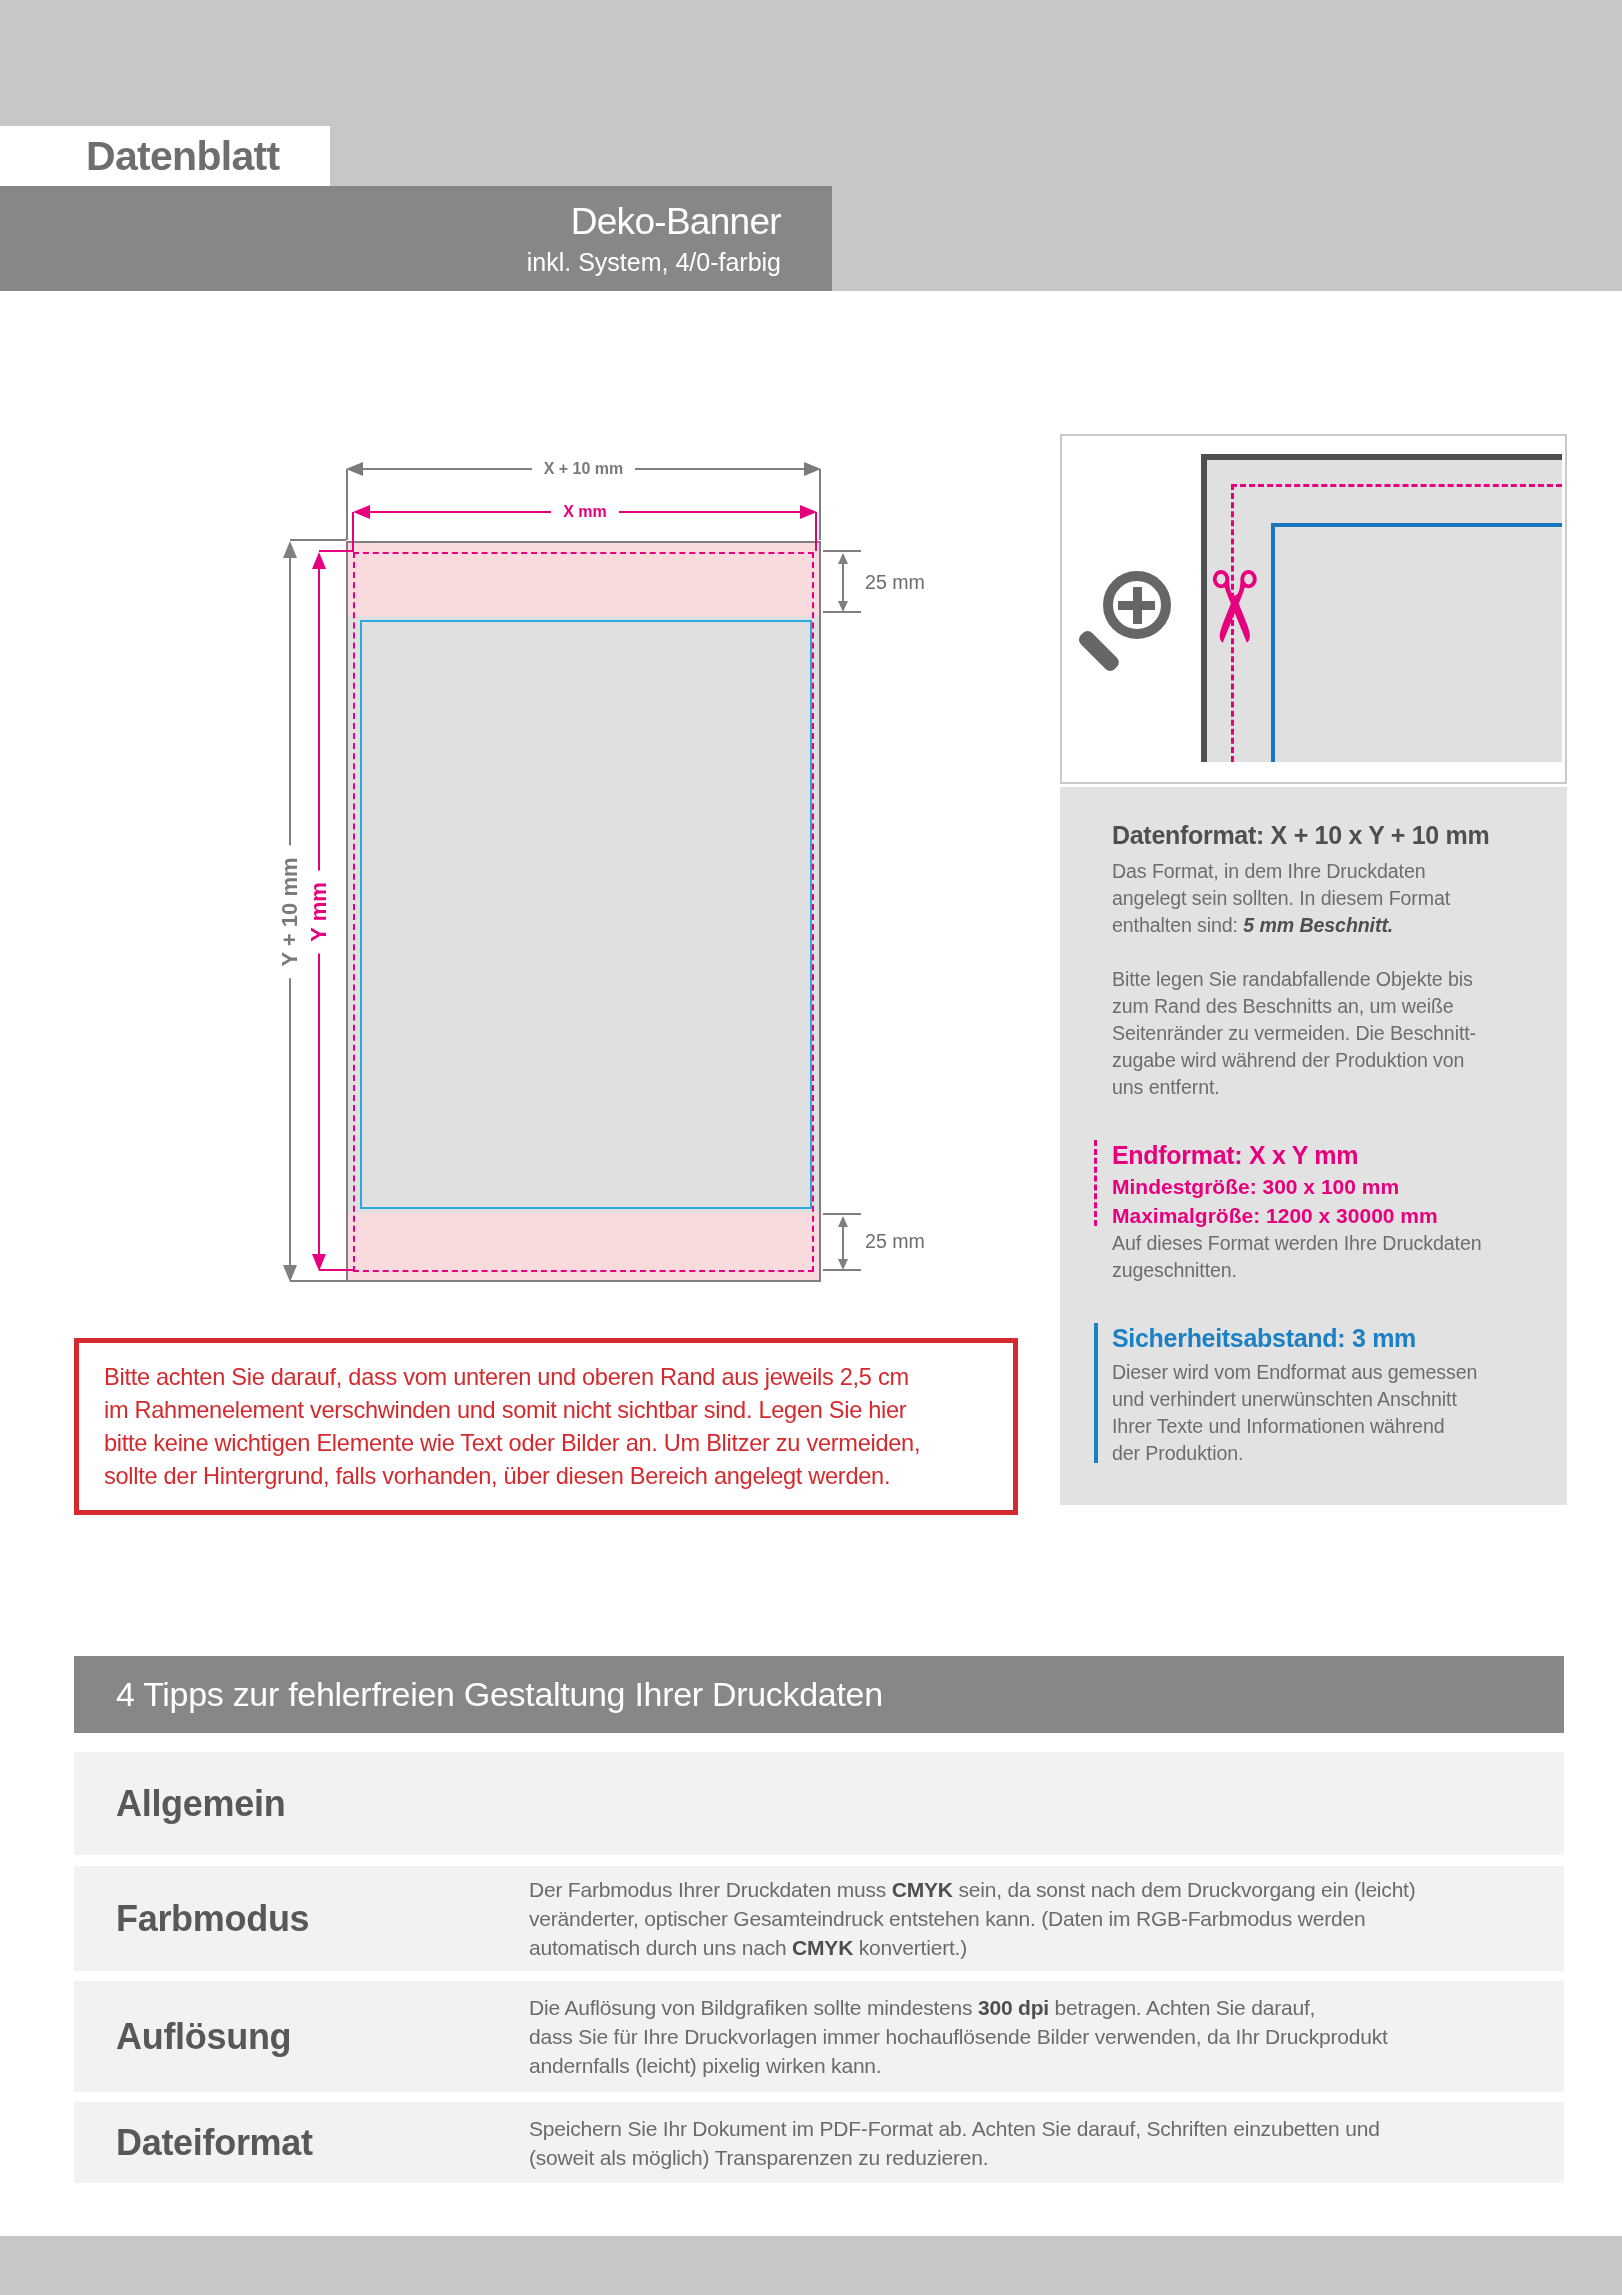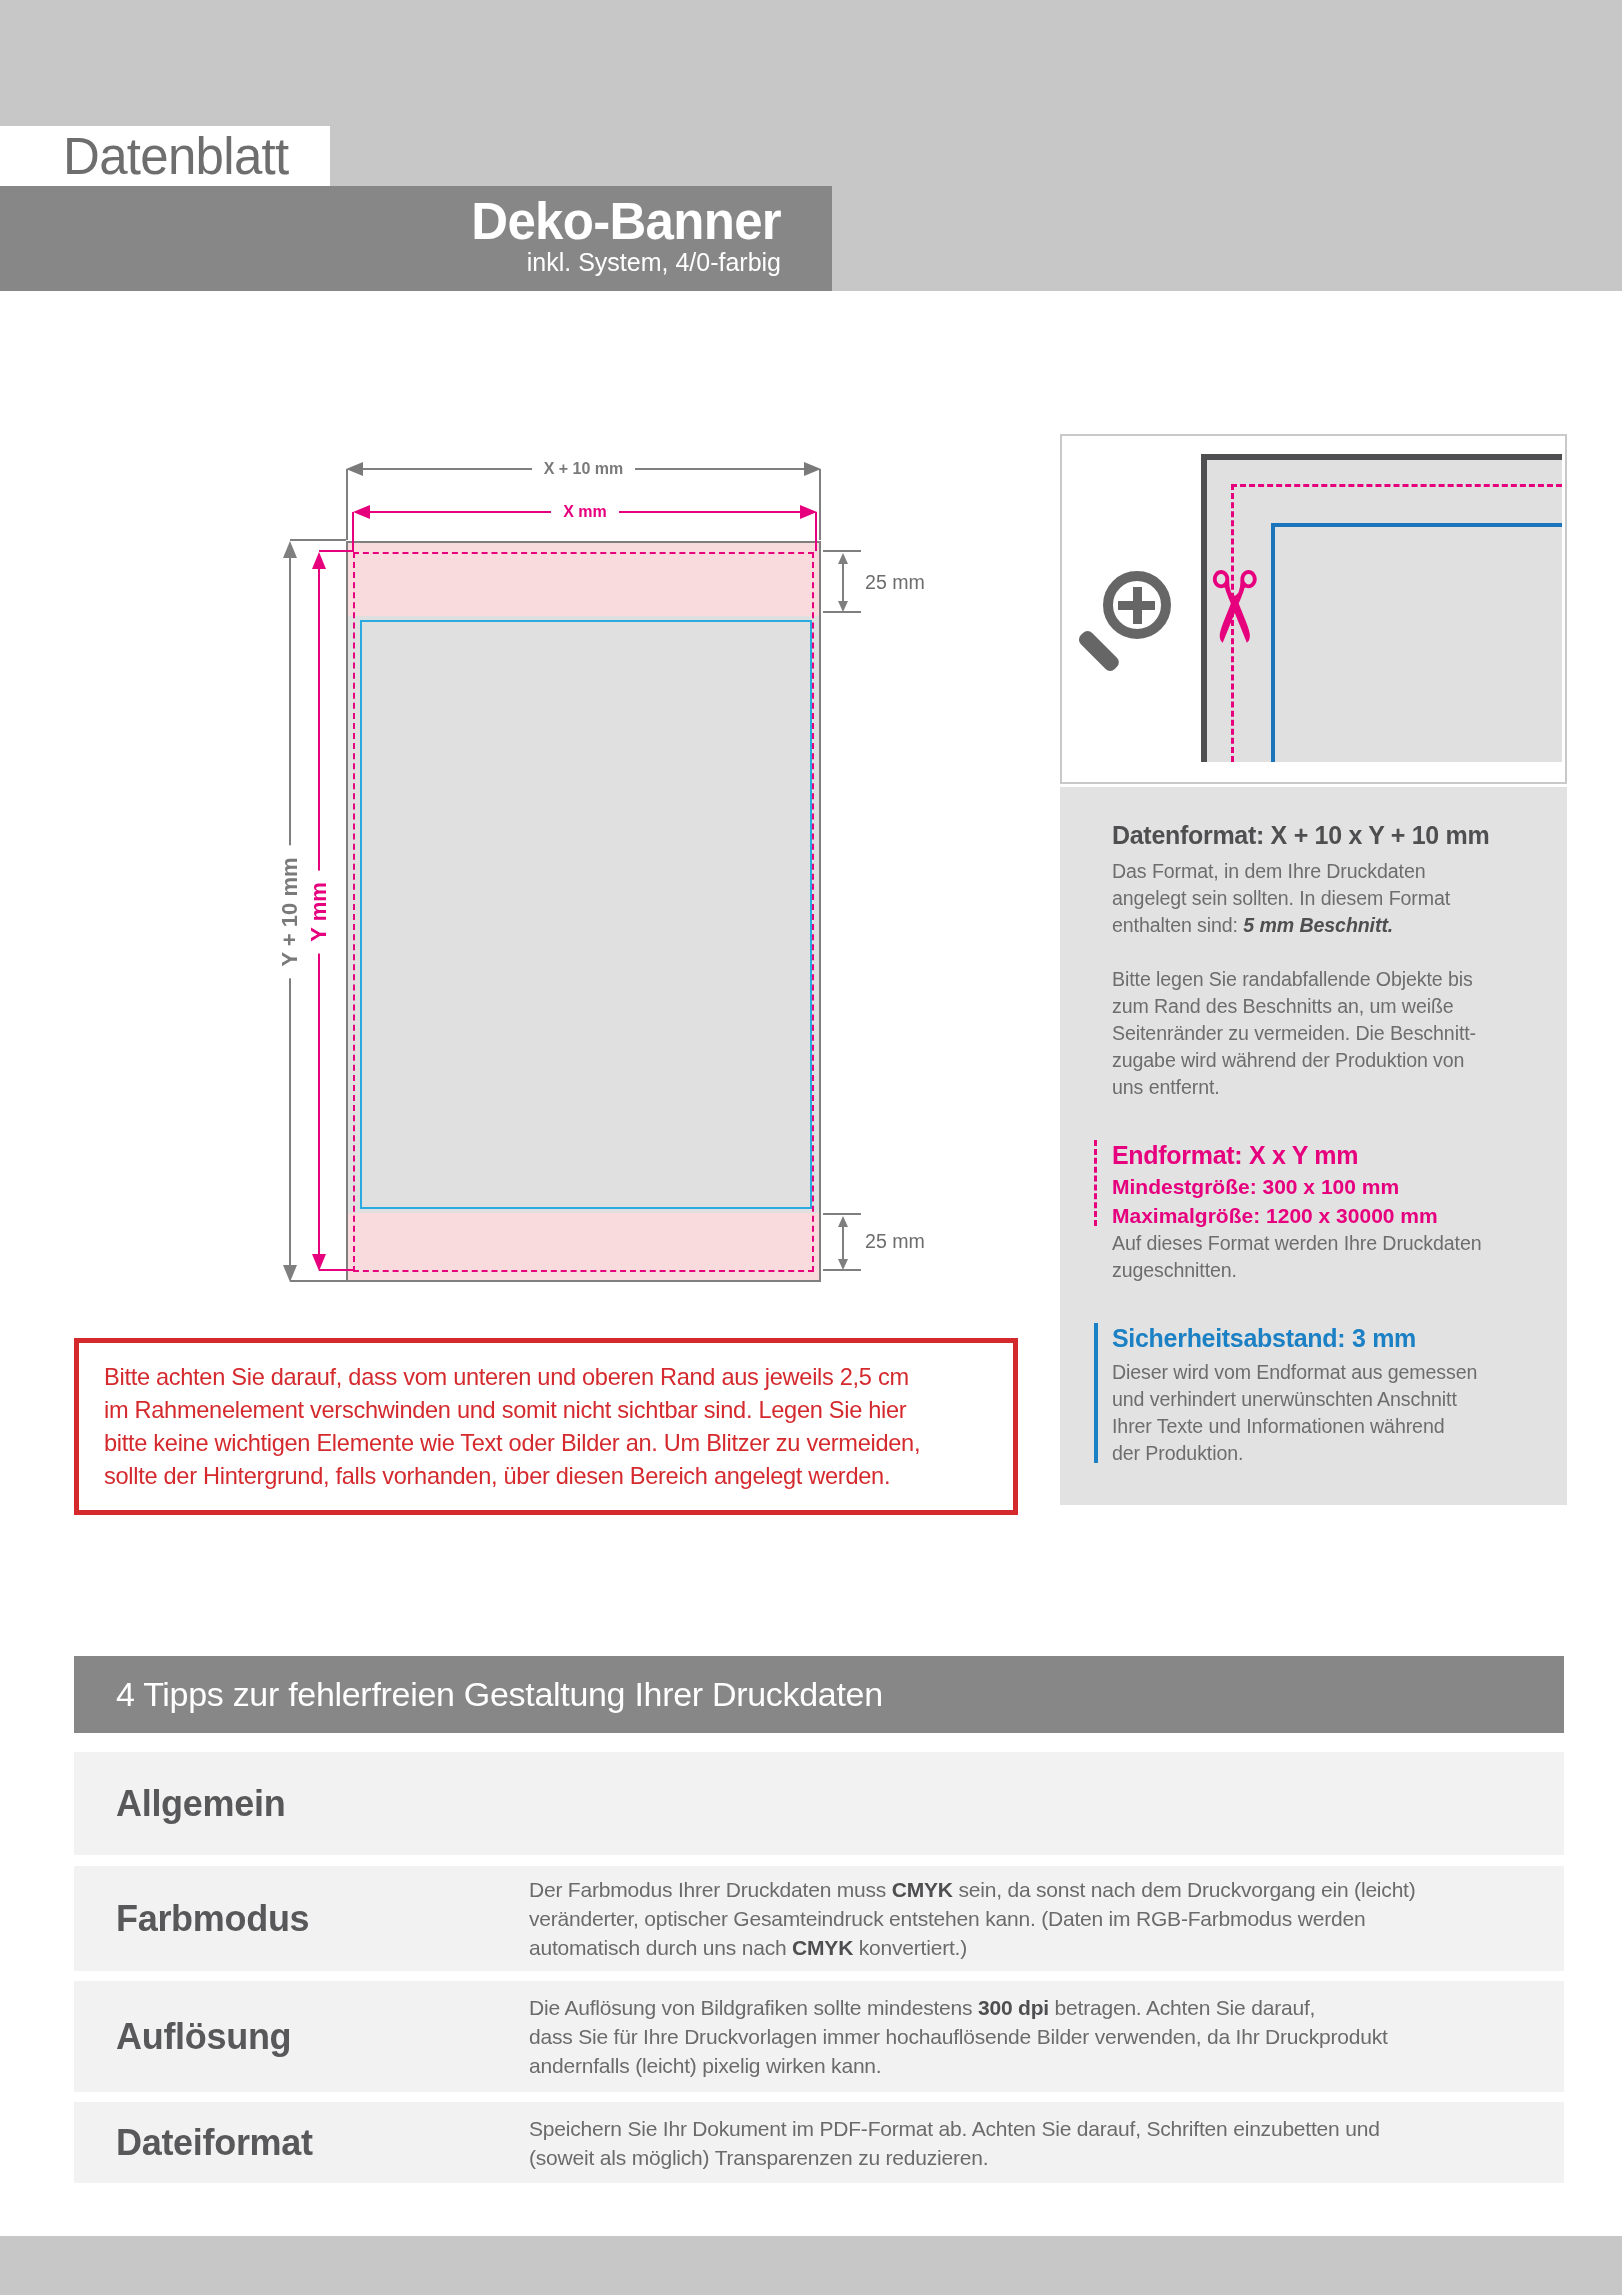--- a/index.html
+++ b/index.html
@@ -9,25 +9,25 @@
     background:#ffffff;
     font-family:"Liberation Sans","DejaVu Sans",sans-serif;
     overflow:hidden;
   }
   .abs{position:absolute;}
 
   
   .top-band{left:0;top:0;width:1623px;height:291px;background:#c7c7c7;}
   .datenblatt-box{left:0;top:126px;width:330px;height:60px;background:#ffffff;
     display:flex;align-items:center;}
-  .datenblatt-box span{padding-left:63px;font-size:51px;font-weight:400;color:#6e6e6e;letter-spacing:-0.7px;}
+  .datenblatt-box span{padding-left:86px;font-size:41px;font-weight:700;color:#6e6e6e;letter-spacing:-0.7px;}
   .product-banner{left:0;top:186px;width:832px;height:105px;background:#878787;
     display:flex;flex-direction:column;justify-content:center;align-items:flex-end;
     padding-right:51px;box-sizing:border-box;color:#ffffff;}
-  .product-banner .ttl{font-size:51px;font-weight:700;letter-spacing:-0.7px;line-height:46px;}
+  .product-banner .ttl{font-size:37px;font-weight:400;letter-spacing:-0.7px;line-height:46px;}
   .product-banner .sub{font-size:25px;font-weight:400;line-height:31px;margin-top:2.6px;}
 
   
   .outer-rect{left:346px;top:541px;width:475px;height:741px;background:#e0e0e0;
     border:2px solid #7f7f7f;box-sizing:border-box;}
   .strip-top{left:0;top:0;right:0;height:73px;background:#fadbdd;}
   .strip-bottom{left:0;bottom:0;right:0;height:67px;background:#fadbdd;}
   .dashed-rect{left:4.6px;right:4.6px;top:8.5px;bottom:8.5px;border:2.6px dashed #e6007e;}
   .cyan-rect{left:11.8px;right:7.2px;top:77px;bottom:71px;border:2.6px solid #29abe2;}
 

